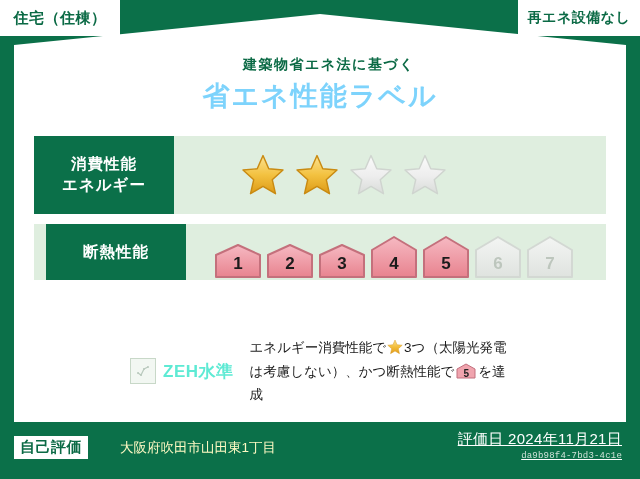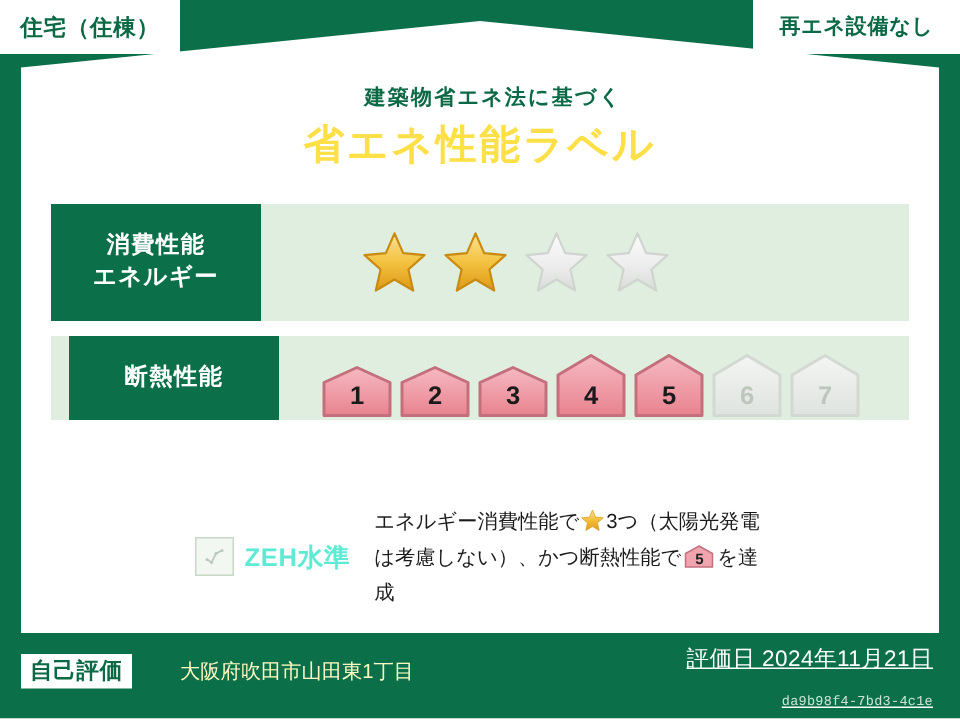--- a/index.html
+++ b/index.html
@@ -45,21 +45,21 @@
   }
   .tag-left {
     left: 0px;
     top: 0px;
     width: 120px;
     height: 36px;
   }
   .tag-right {
     right: 0px;
     top: 0px;
-    width: 138px;
+    width: 122px;
     height: 36px;
     font-size: 14px;
   }
 
   
   .title-block {
     position: absolute;
     left: 0;
     right: 0;
     top: 56px;
@@ -68,21 +68,21 @@
   }
   .title-sub {
     color: #0b6a45;
     font-size: 14px;
     font-weight: bold;
     letter-spacing: 1.5px;
     margin-bottom: 4px;
     margin-left: 18px;
   }
   .title-main {
-    color: #fde047;
+    color: #7dd3fc;
     font-size: 27px;
     font-weight: bold;
     letter-spacing: 2px;
   }
 
   
   .rows {
     position: absolute;
     left: 34px;
     top: 136px;
@@ -257,21 +257,21 @@
   }
   .eval-date {
     font-size: 15px;
     color: #ffffff;
     letter-spacing: 0.3px;
   }
   .eval-id {
     font-size: 9px;
     color: #cfe2d8;
     font-family: "Liberation Mono", "DejaVu Sans Mono", monospace;
-    margin-top: 14px;
+    margin-top: 2px;
     letter-spacing: 0.2px;
   }
 </style>
 </head>
 <body>
 
 <div id="label-root">
 
   <div class="white-body"></div>
 

